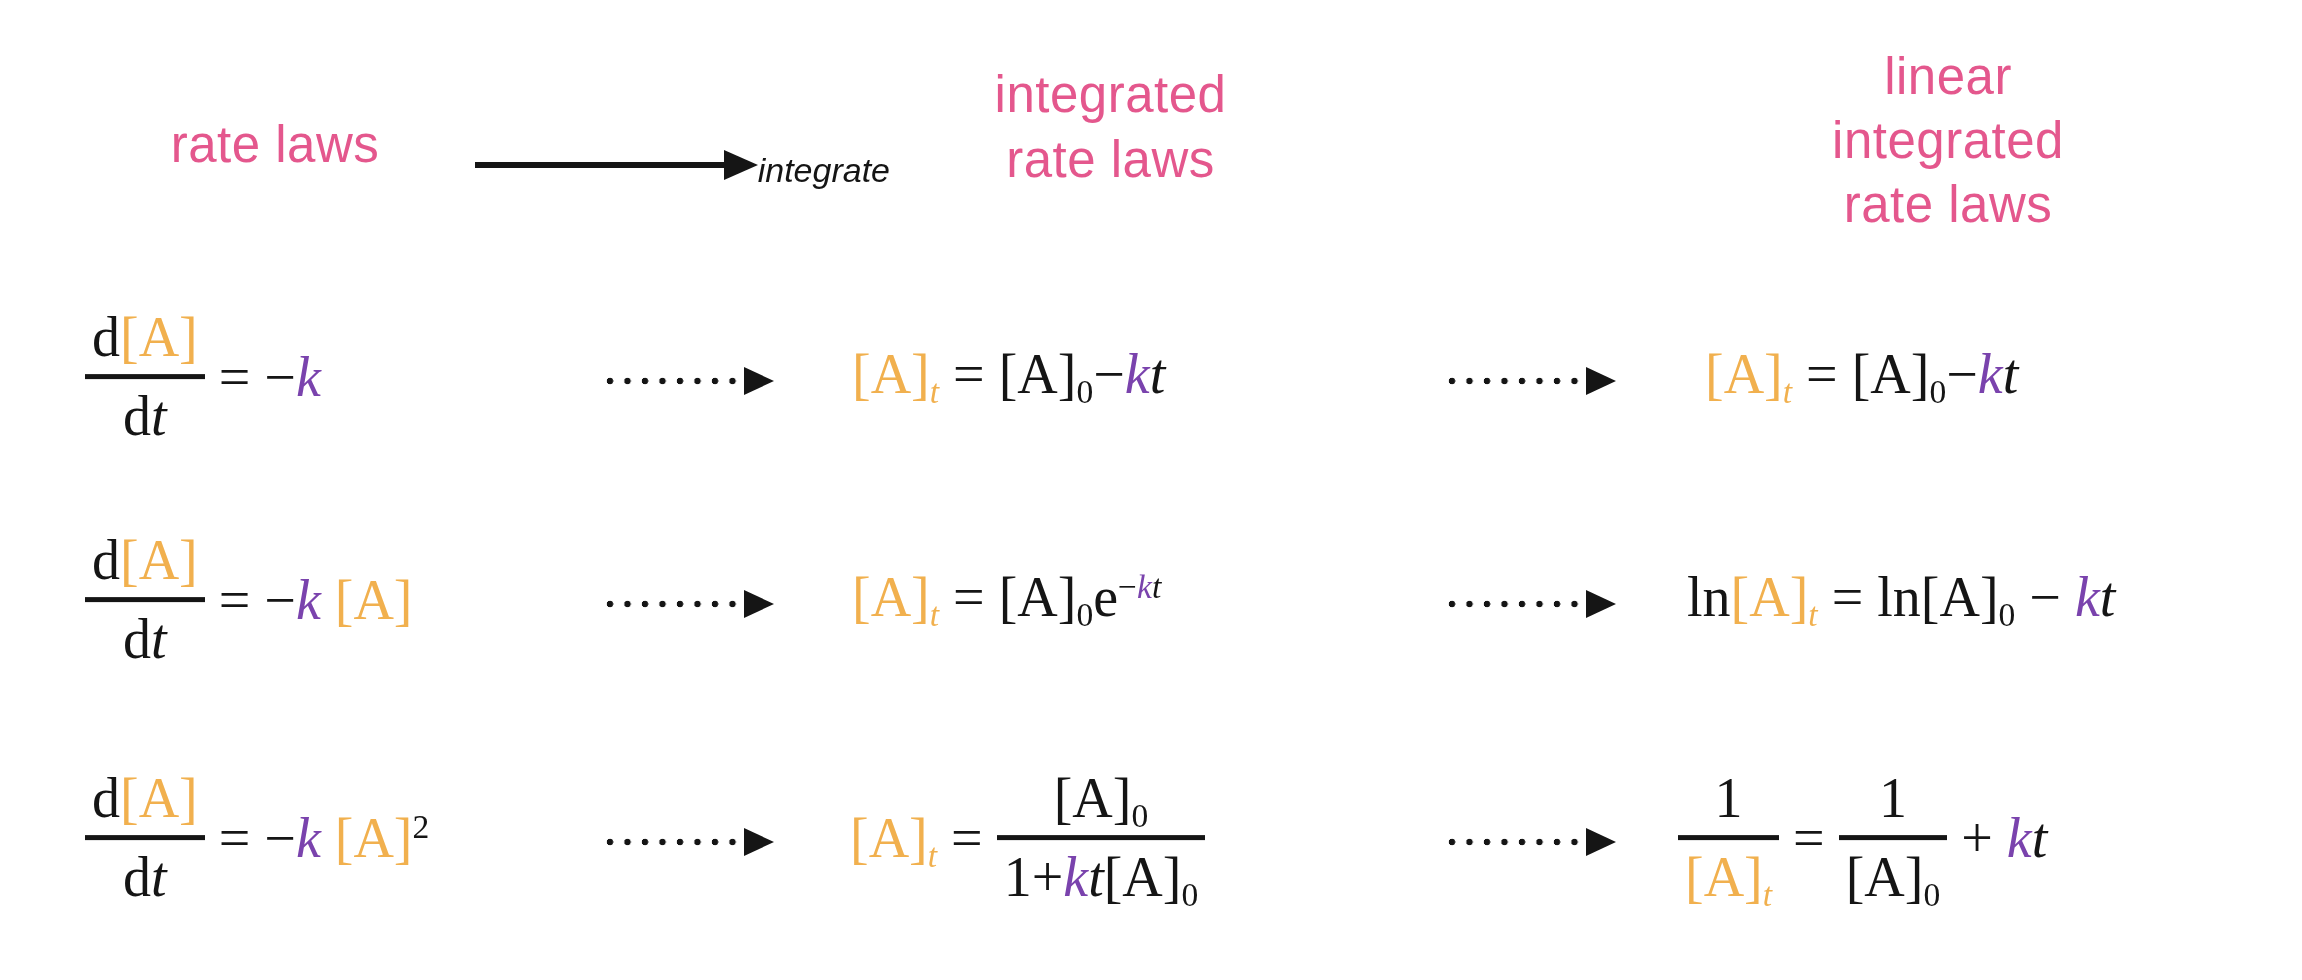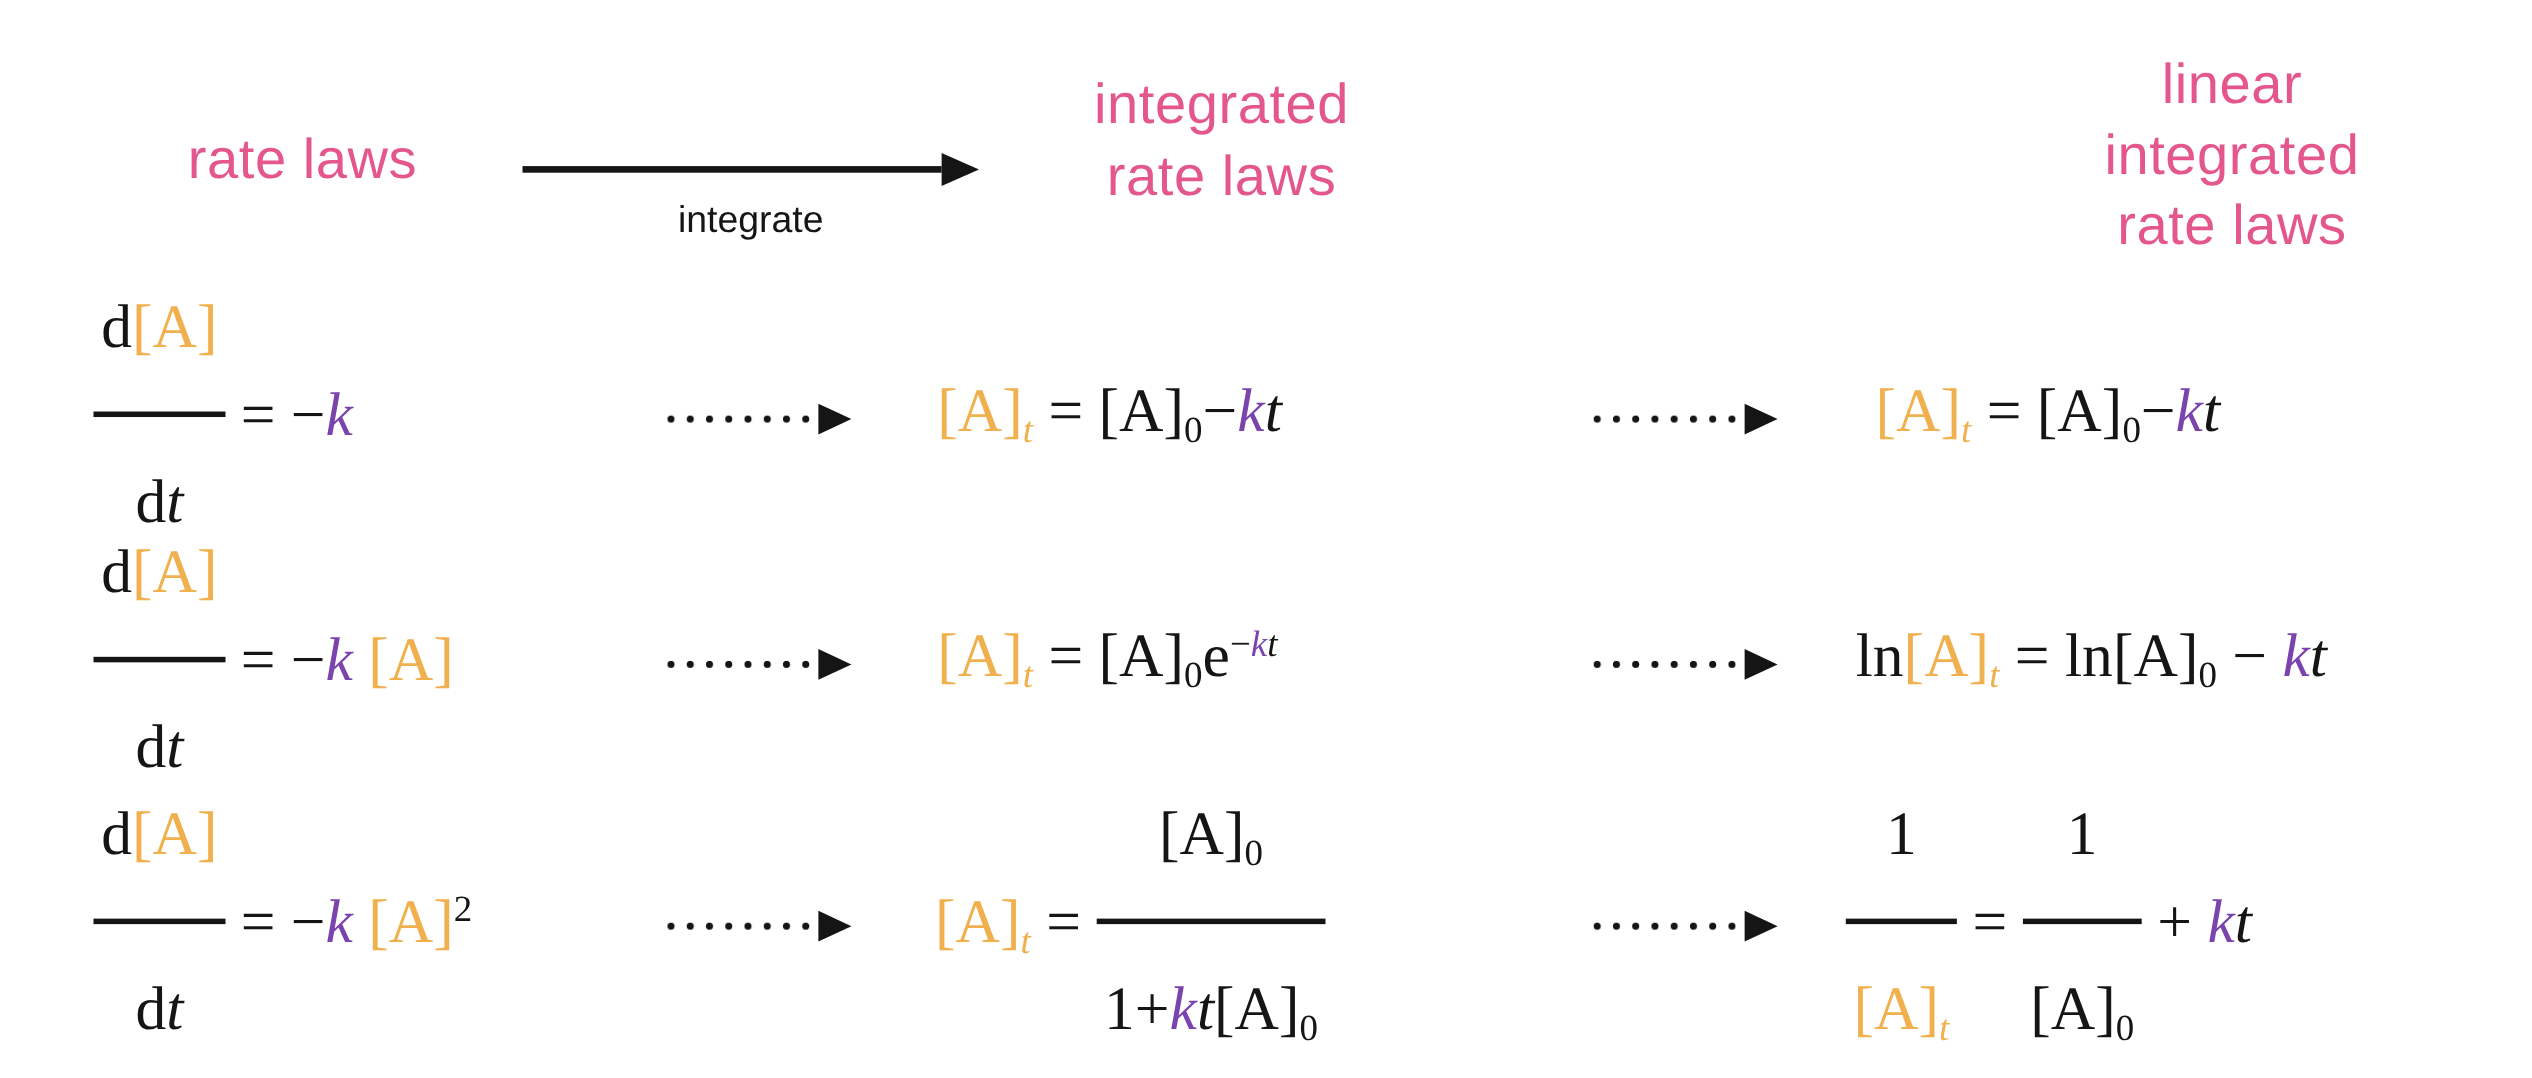--- a/index.html
+++ b/index.html
@@ -9,21 +9,21 @@
   #stage{
     position:relative; width:2302px; height:980px; background:#ffffff;
     font-family:"Liberation Sans", sans-serif; color:var(--ink); overflow:hidden;
   }
   
   .hdr{
     position:absolute; text-align:center; color:var(--pink);
     font-size:51px; line-height:65px; letter-spacing:0.5px;
   }
   .arrow{
-    position:absolute; display:flex; flex-direction:column; align-items:center;
+    position:absolute; display:flex; flex-direction:row; align-items:center;font-style:italic;
   }
   .arrow-body{display:flex; align-items:center; width:100%;}
   .arrow-line{flex:1; height:6px; background:var(--ink);}
   .arrow-head{
     width:0; height:0;
     border-left:34px solid var(--ink);
     border-top:15px solid transparent;
     border-bottom:15px solid transparent;
   }
   .arrow-label{font-size:34px; color:var(--ink); margin-top:12px;}
@@ -49,21 +49,21 @@
     font-family:"Liberation Serif", serif; font-size:56px; line-height:1.15;
     color:var(--ink); white-space:pre;
   }
   .run{display:inline-block; white-space:pre;}
   .tok{white-space:pre;}
   .it{font-style:italic;}
   .o{color:var(--orange);}
   .p{color:var(--purple);}
   .sub{font-size:0.6em; position:relative; top:0.3em;}
   .sup{font-size:0.6em; position:relative; top:-0.55em;}
-  .frac{display:inline-flex; flex-direction:column; align-items:center; vertical-align:middle;gap:40px;}
+  .frac{display:inline-flex; flex-direction:column; align-items:center; vertical-align:middle;}
   .fbar{align-self:stretch; height:5px; background:var(--ink); margin:5px 0;}
   .fr-row{display:inline-block; padding:0 7px; text-align:center; white-space:pre;}
 </style>
 </head>
 <body>
 
 <div id="stage">
 
   <div class="hdr" style="left:150px; top:112px; width:250px;">rate laws</div>
 
@@ -74,21 +74,21 @@
     </div>
     <div class="arrow-label">integrate</div>
   </div>
 
   <div class="hdr" style="left:938px; top:62px; width:345px;">
     <div>integrated</div>
     <div>rate laws</div>
   </div>
 
 
-  <div class="hdr" style="left:1839px; top:45px; width:380px; line-height:64px;">
+  <div class="hdr" style="left:1758px; top:45px; width:380px; line-height:64px;">
     <div>linear</div>
     <div>integrated</div>
     <div>rate laws</div>
   </div>
 
   <div class="eq" style="left:85px; top:377px;"><span class="frac"><span class="fr-row"><span class="run"><span class="tok">d</span><span class="tok o">[A]</span></span></span><span class="fbar"></span><span class="fr-row"><span class="run"><span class="tok">d</span><span class="tok it">t</span></span></span></span><span class="run"><span class="tok"> = −</span><span class="tok p it">k</span></span></div>
   <div class="dotted-arrow" style="left:606px; top:381px;">
     <div class="dots"></div>
     <div class="tri"></div>
   </div>

